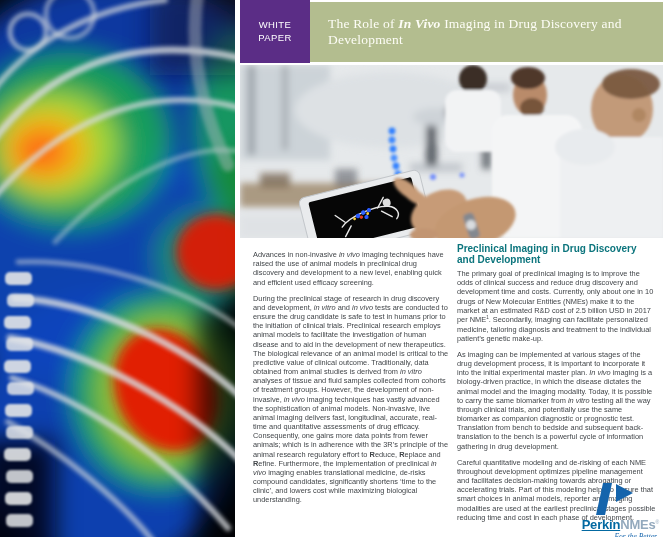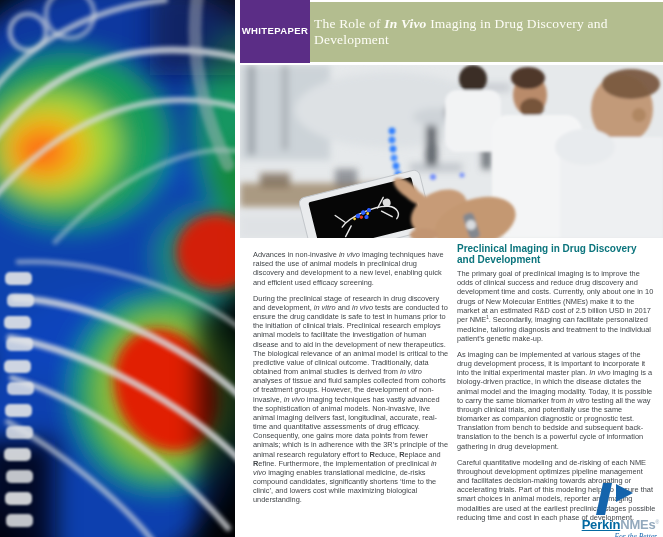--- a/index.html
+++ b/index.html
@@ -4,24 +4,24 @@
 <style>
   html,body{margin:0;padding:0;background:#ffffff;}
   .page{position:relative;width:663px;height:537px;background:#ffffff;overflow:hidden;
         font-family:"Liberation Sans",sans-serif;}
 
   
   .scan{position:absolute;left:0;top:0;width:235px;height:537px;}
 
   
   .badge{position:absolute;left:240px;top:0;width:70px;height:63px;background:#5b2d86;
-         color:#ffffff;display:flex;align-items:center;justify-content:center;
-         font-size:9.5px;font-weight:bold;letter-spacing:.4px;line-height:1.3;}
+         color:#ffffff;display:flex;flex-direction:column;align-items:center;justify-content:center;
+         font-size:9.5px;font-weight:normal;letter-spacing:.4px;line-height:1.3;}
   .banner{position:absolute;left:310px;top:2px;width:353px;height:60px;background:#b3bd8f;
-          display:flex;align-items:center;padding-left:4px;box-sizing:border-box;}
+          display:flex;align-items:center;padding-left:18px;box-sizing:border-box;}
   .banner h1{margin:0;font-family:"Liberation Serif",serif;font-weight:normal;
              font-size:13.5px;color:#fdfdf6;letter-spacing:.2px;}
 
   
   .photo{position:absolute;left:240px;top:65px;width:423px;height:173px;overflow:hidden;}
 
   
   .col{position:absolute;color:#414549;}
   .col p{margin:0 0 7px 0;font-size:7.4px;line-height:1.24;}
   .col-left{left:253px;top:250px;width:197px;}

